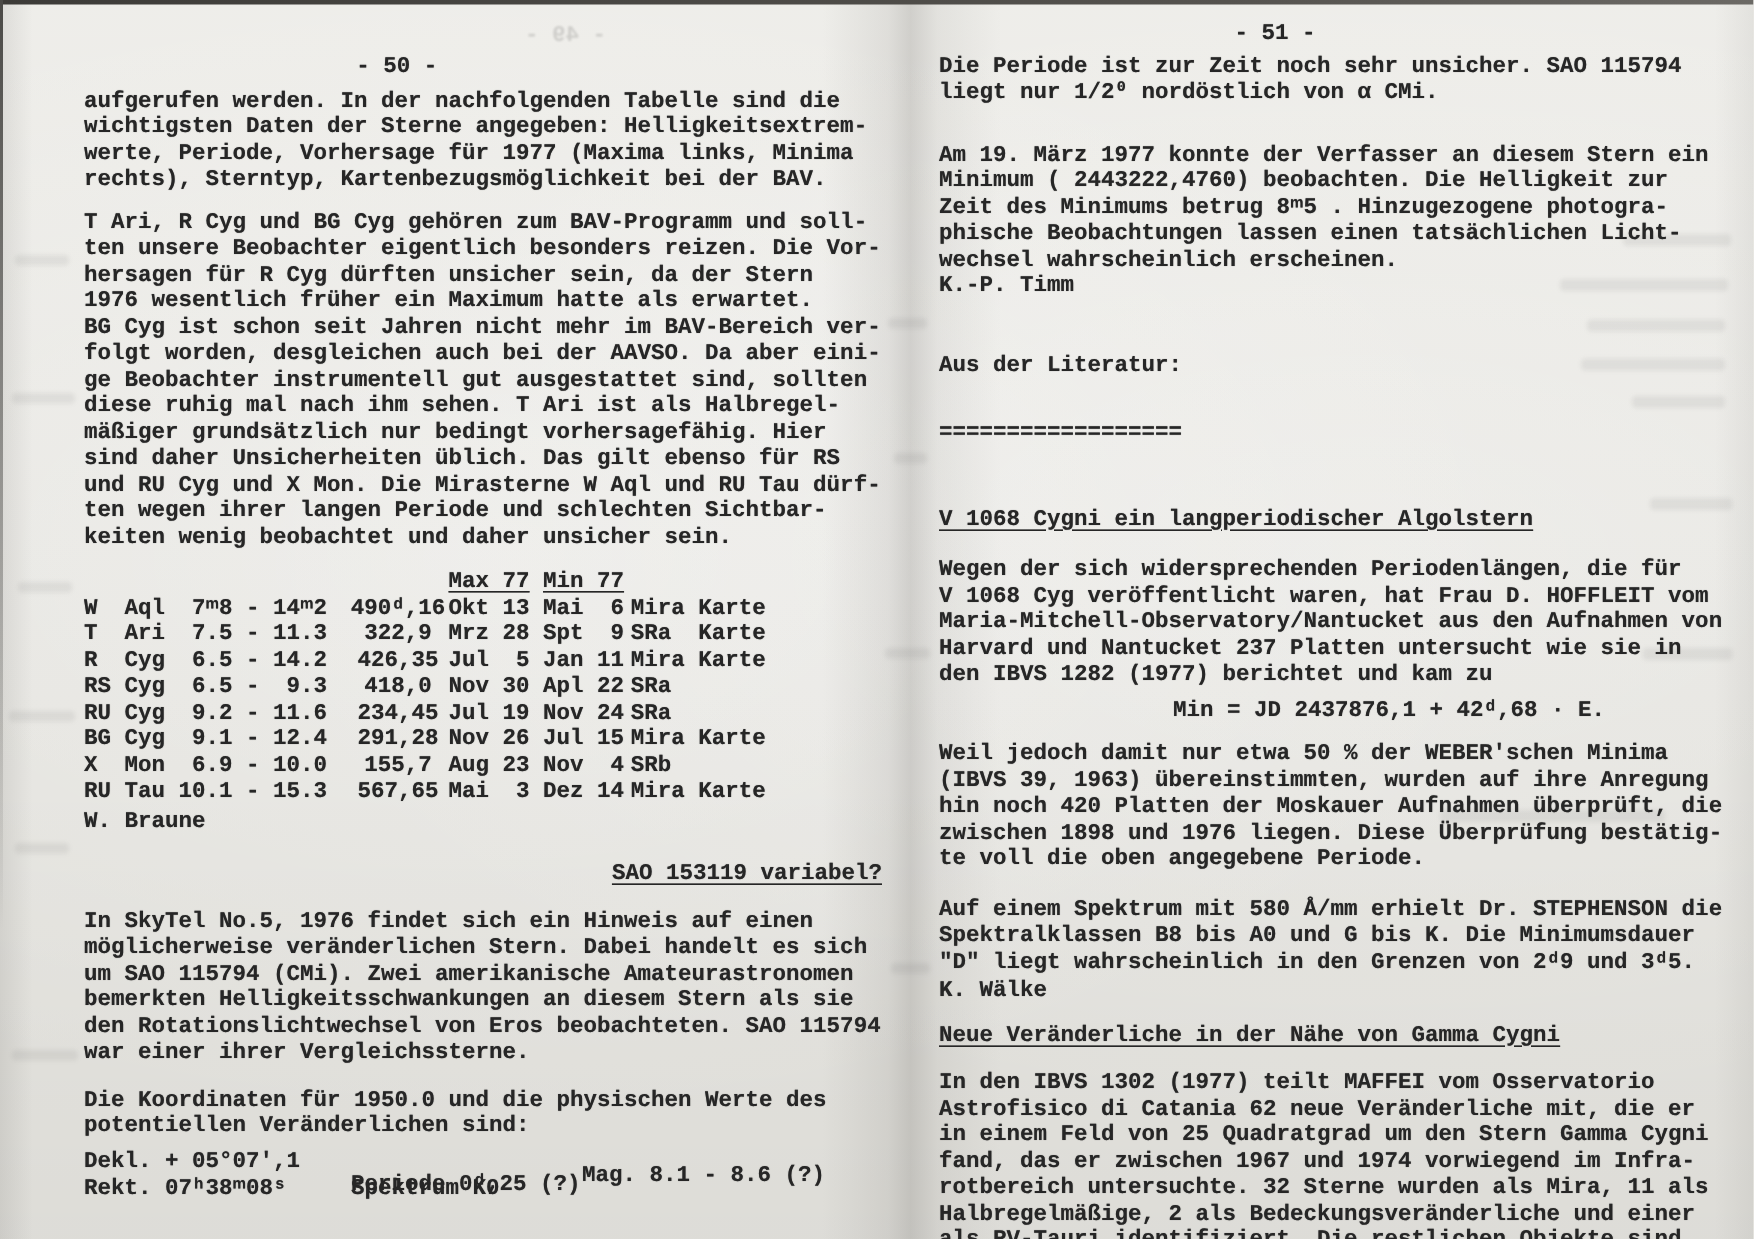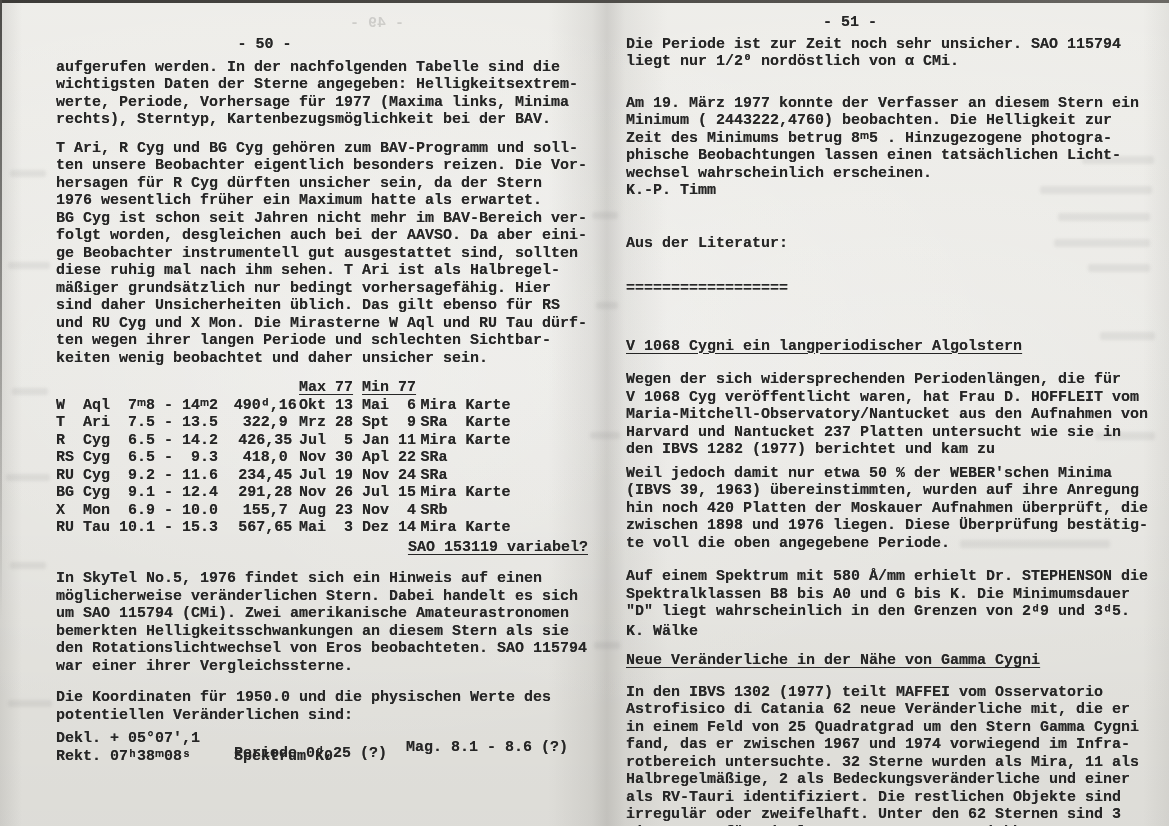--- a/index.html
+++ b/index.html
@@ -58,21 +58,21 @@
   .formula{white-space:pre;text-align:center;padding-left:72px;}
 
   .literatur{white-space:pre;line-height:15px;}
 
   .coords{position:relative;height:42px;white-space:pre;}
   .coords > div{position:absolute;white-space:pre;}
   .co-dekl{left:0;top:0;}
   .co-rekt{left:0;top:18px;}
   .co-periode{left:178px;top:15px;}
   .co-spektrum{left:178px;top:18px;}
-  .co-mag{left:322px;top:9px;padding-left:28px;}
+  .co-mag{left:304px;top:9px;padding-left:28px;}
 
   
   .ghost-bar{position:absolute;background:rgba(95,95,95,0.10);border-radius:3px;filter:blur(1.4px);}
   .ghost-pagenum{
     position:absolute;left:322px;top:15px;width:110px;
     transform:scaleX(-1);opacity:0.16;filter:blur(0.6px);
     font-size:15px;font-weight:700;white-space:pre;text-align:center;
   }
 </style>
 </head>
@@ -130,30 +130,31 @@
   <div class="star-table">
     <div class="trow">
       <span class="c-star"></span>
       <span class="c-mag"></span>
       <span class="c-period"></span>
       <span class="c-max underlined">Max 77</span>
       <span class="c-min underlined">Min 77</span>
     </div>
     <div>
         <div class="trow"><span class="c-star">W  Aql</span><span class="c-mag"> 7ᵐ8 - 14ᵐ2</span><span class="c-period">490ᵈ,16</span><span class="c-max">Okt 13</span><span class="c-min">Mai  6</span><span class="c-type">Mira</span><span class="c-karte">Karte</span></div>
-        <div class="trow"><span class="c-star">T  Ari</span><span class="c-mag"> 7.5 - 13.5</span><span class="c-period">322,9</span><span class="c-max">Mrz 28</span><span class="c-min">Spt  9</span><span class="c-type">SRa</span><span class="c-karte">Karte</span></div>
+        <div class="trow"><span class="c-star">T  Ari</span><span class="c-mag"> 7.5 - 11.3</span><span class="c-period">322,9</span><span class="c-max">Mrz 28</span><span class="c-min">Spt  9</span><span class="c-type">SRa</span><span class="c-karte">Karte</span></div>
         <div class="trow"><span class="c-star">R  Cyg</span><span class="c-mag"> 6.5 - 14.2</span><span class="c-period">426,35</span><span class="c-max">Jul  5</span><span class="c-min">Jan 11</span><span class="c-type">Mira</span><span class="c-karte">Karte</span></div>
         <div class="trow"><span class="c-star">RS Cyg</span><span class="c-mag"> 6.5 -  9.3</span><span class="c-period">418,0</span><span class="c-max">Nov 30</span><span class="c-min">Apl 22</span><span class="c-type">SRa</span><span class="c-karte"></span></div>
         <div class="trow"><span class="c-star">RU Cyg</span><span class="c-mag"> 9.2 - 11.6</span><span class="c-period">234,45</span><span class="c-max">Jul 19</span><span class="c-min">Nov 24</span><span class="c-type">SRa</span><span class="c-karte"></span></div>
         <div class="trow"><span class="c-star">BG Cyg</span><span class="c-mag"> 9.1 - 12.4</span><span class="c-period">291,28</span><span class="c-max">Nov 26</span><span class="c-min">Jul 15</span><span class="c-type">Mira</span><span class="c-karte">Karte</span></div>
         <div class="trow"><span class="c-star">X  Mon</span><span class="c-mag"> 6.9 - 10.0</span><span class="c-period">155,7</span><span class="c-max">Aug 23</span><span class="c-min">Nov  4</span><span class="c-type">SRb</span><span class="c-karte"></span></div>
         <div class="trow"><span class="c-star">RU Tau</span><span class="c-mag">10.1 - 15.3</span><span class="c-period">567,65</span><span class="c-max">Mai  3</span><span class="c-min">Dez 14</span><span class="c-type">Mira</span><span class="c-karte">Karte</span></div>
       </div>
   </div>
 
+  <div class="sig sig-braune mb18">W. Braune</div>
 
   <div class="heading mb14">SAO 153119 variabel?</div>
 
   <div class="para mb14">In SkyTel No.5, 1976 findet sich ein Hinweis auf einen
 möglicherweise veränderlichen Stern. Dabei handelt es sich
 um SAO 115794 (CMi). Zwei amerikanische Amateurastronomen
 bemerkten Helligkeitsschwankungen an diesem Stern als sie
 den Rotationslichtwechsel von Eros beobachteten. SAO 115794
 war einer ihrer Vergleichssterne.</div>
 
@@ -189,20 +190,21 @@
   </div>
 
   <div class="heading heading-rp mb16">V 1068 Cygni ein langperiodischer Algolstern</div>
 
   <div class="para mb6">Wegen der sich widersprechenden Periodenlängen, die für
 V 1068 Cyg veröffentlicht waren, hat Frau D. HOFFLEIT vom
 Maria-Mitchell-Observatory/Nantucket aus den Aufnahmen von
 Harvard und Nantucket 237 Platten untersucht wie sie in
 den IBVS 1282 (1977) berichtet und kam zu</div>
 
+  <div class="formula mb12">Min = JD 2437876,1 + 42ᵈ,68 · E.</div>
 
   <div class="para mb16">Weil jedoch damit nur etwa 50 % der WEBER'schen Minima
 (IBVS 39, 1963) übereinstimmten, wurden auf ihre Anregung
 hin noch 420 Platten der Moskauer Aufnahmen überprüft, die
 zwischen 1898 und 1976 liegen. Diese Überprüfung bestätig-
 te voll die oben angegebene Periode.</div>
 
   <div class="para mb2">Auf einem Spektrum mit 580 Å/mm erhielt Dr. STEPHENSON die
 Spektralklassen B8 bis A0 und G bis K. Die Minimumsdauer
 "D" liegt wahrscheinlich in den Grenzen von 2ᵈ9 und 3ᵈ5.</div>

